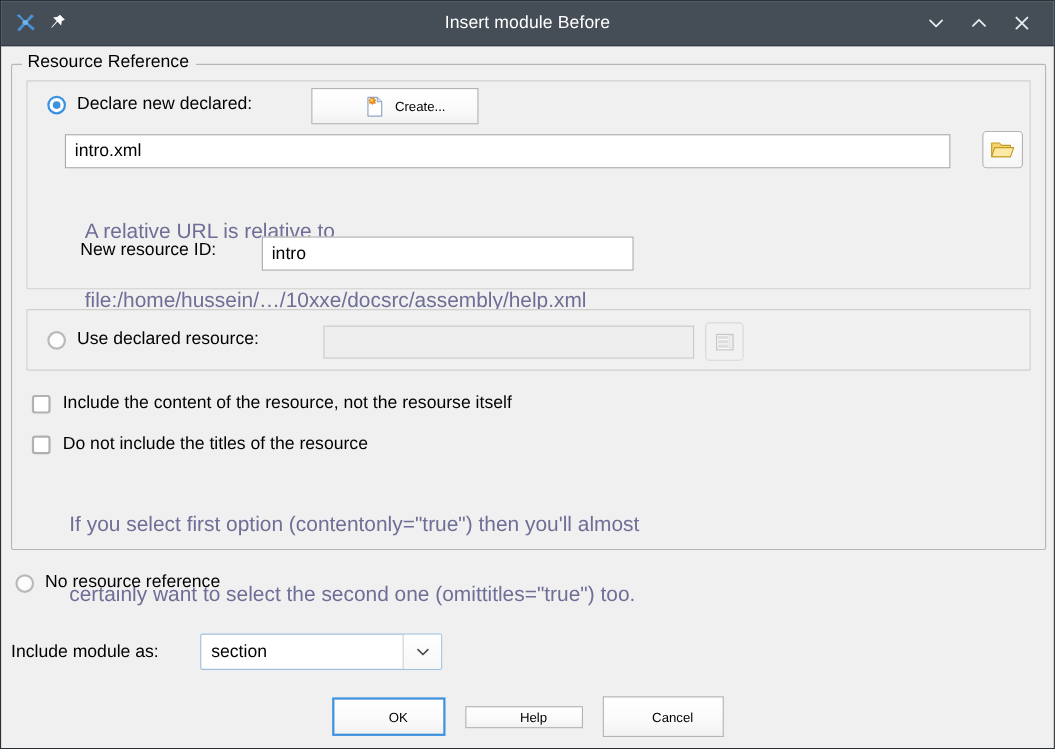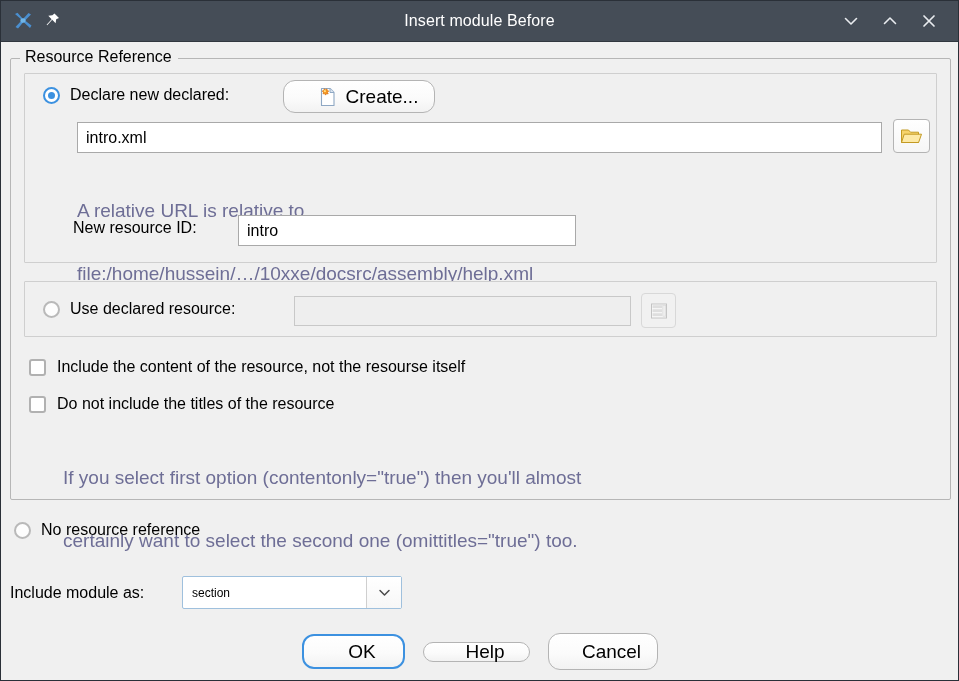--- a/index.html
+++ b/index.html
@@ -185,22 +185,22 @@
     font-size: 16px;
     color: #000;
     white-space: nowrap;
   }
 
   
   .btn {
     box-sizing: border-box;
     background: linear-gradient(to bottom, #ffffff 0%, #fbfbfb 55%, #f2f2f2 100%);
     border: 1px solid #b4b4b4;
-    border-radius: 12px;
-    font-size: 19px;
+    border-radius: 0;
+    font-size: 12px;
     color: #000;
     display: flex;
     align-items: center;
     justify-content: center;
     gap: 9px;
     cursor: pointer;
     font-family: "Liberation Sans", sans-serif;
     padding-left: 24px;
   }
   .btn.focus {
@@ -255,21 +255,21 @@
     display: flex;
     align-items: stretch;
     border-radius: 2px;
     cursor: pointer;
   }
   .combo-text {
     flex: 1 1 auto;
     display: flex;
     align-items: center;
     padding-left: 9px;
-    font-size: 12px;
+    font-size: 16px;
   }
   .combo-arrow {
     width: 34px;
     flex: 0 0 34px;
     border-left: 1px solid #cfcfcf;
     display: flex;
     align-items: center;
     justify-content: center;
     background: linear-gradient(to bottom, #ffffff 0%, #f7f7f7 100%);
   }
@@ -341,21 +341,21 @@
             <svg width="19" height="20" viewBox="0 0 19 20">
               <path d="M3.5 1.5 H12 L16 5.5 V18.5 H3.5 Z" fill="#ffffff" stroke="#8fa8c4" stroke-width="1.1" stroke-linejoin="round"></path>
               <path d="M12 1.5 V5.5 H16" fill="#dce6f1" stroke="#8fa8c4" stroke-width="1"></path>
               <path d="M6.2 1.8 l1.3 1.0 l1.5 -0.9 l0.2 1.7 l1.6 0.5 l-1.3 1.2 l0.7 1.6 l-1.7 -0.2 l-1.0 1.4 l-0.8 -1.5 l-1.7 0.2 l0.5 -1.6 l-1.3 -1.1 l1.6 -0.6 Z" fill="#f79420" stroke="#d4710d" stroke-width="0.7" stroke-linejoin="round"></path>
               <circle cx="6.9" cy="4.2" r="1.1" fill="#ffe07a"></circle>
             </svg>
           </span>
           <span>Create...</span>
         </button>
 
-        <div class="tfield" style="position:absolute; left:52px; top:48px; width:805px; height:31px;">
+        <div class="tfield" style="position:absolute; left:34px; top:48px; width:805px; height:31px;">
           <span>intro.xml</span>
         </div>
 
         <div class="iconbtn" style="position:absolute; left:868px; top:45px; width:37px; height:34px;">
           <span style="display:flex;">
             <svg width="23" height="20" viewBox="0 0 23 20">
               <path d="M1.5 4 H8.5 L10.5 6.2 H18.5 V16.5 H1.5 Z" fill="#f6d36b" stroke="#c39a23" stroke-width="1" stroke-linejoin="round"></path>
               <path d="M4.2 8.2 H21.5 L18.6 16.5 H1.5 Z" fill="#fde9a6" stroke="#c39a23" stroke-width="1" stroke-linejoin="round"></path>
             </svg>
           </span>

